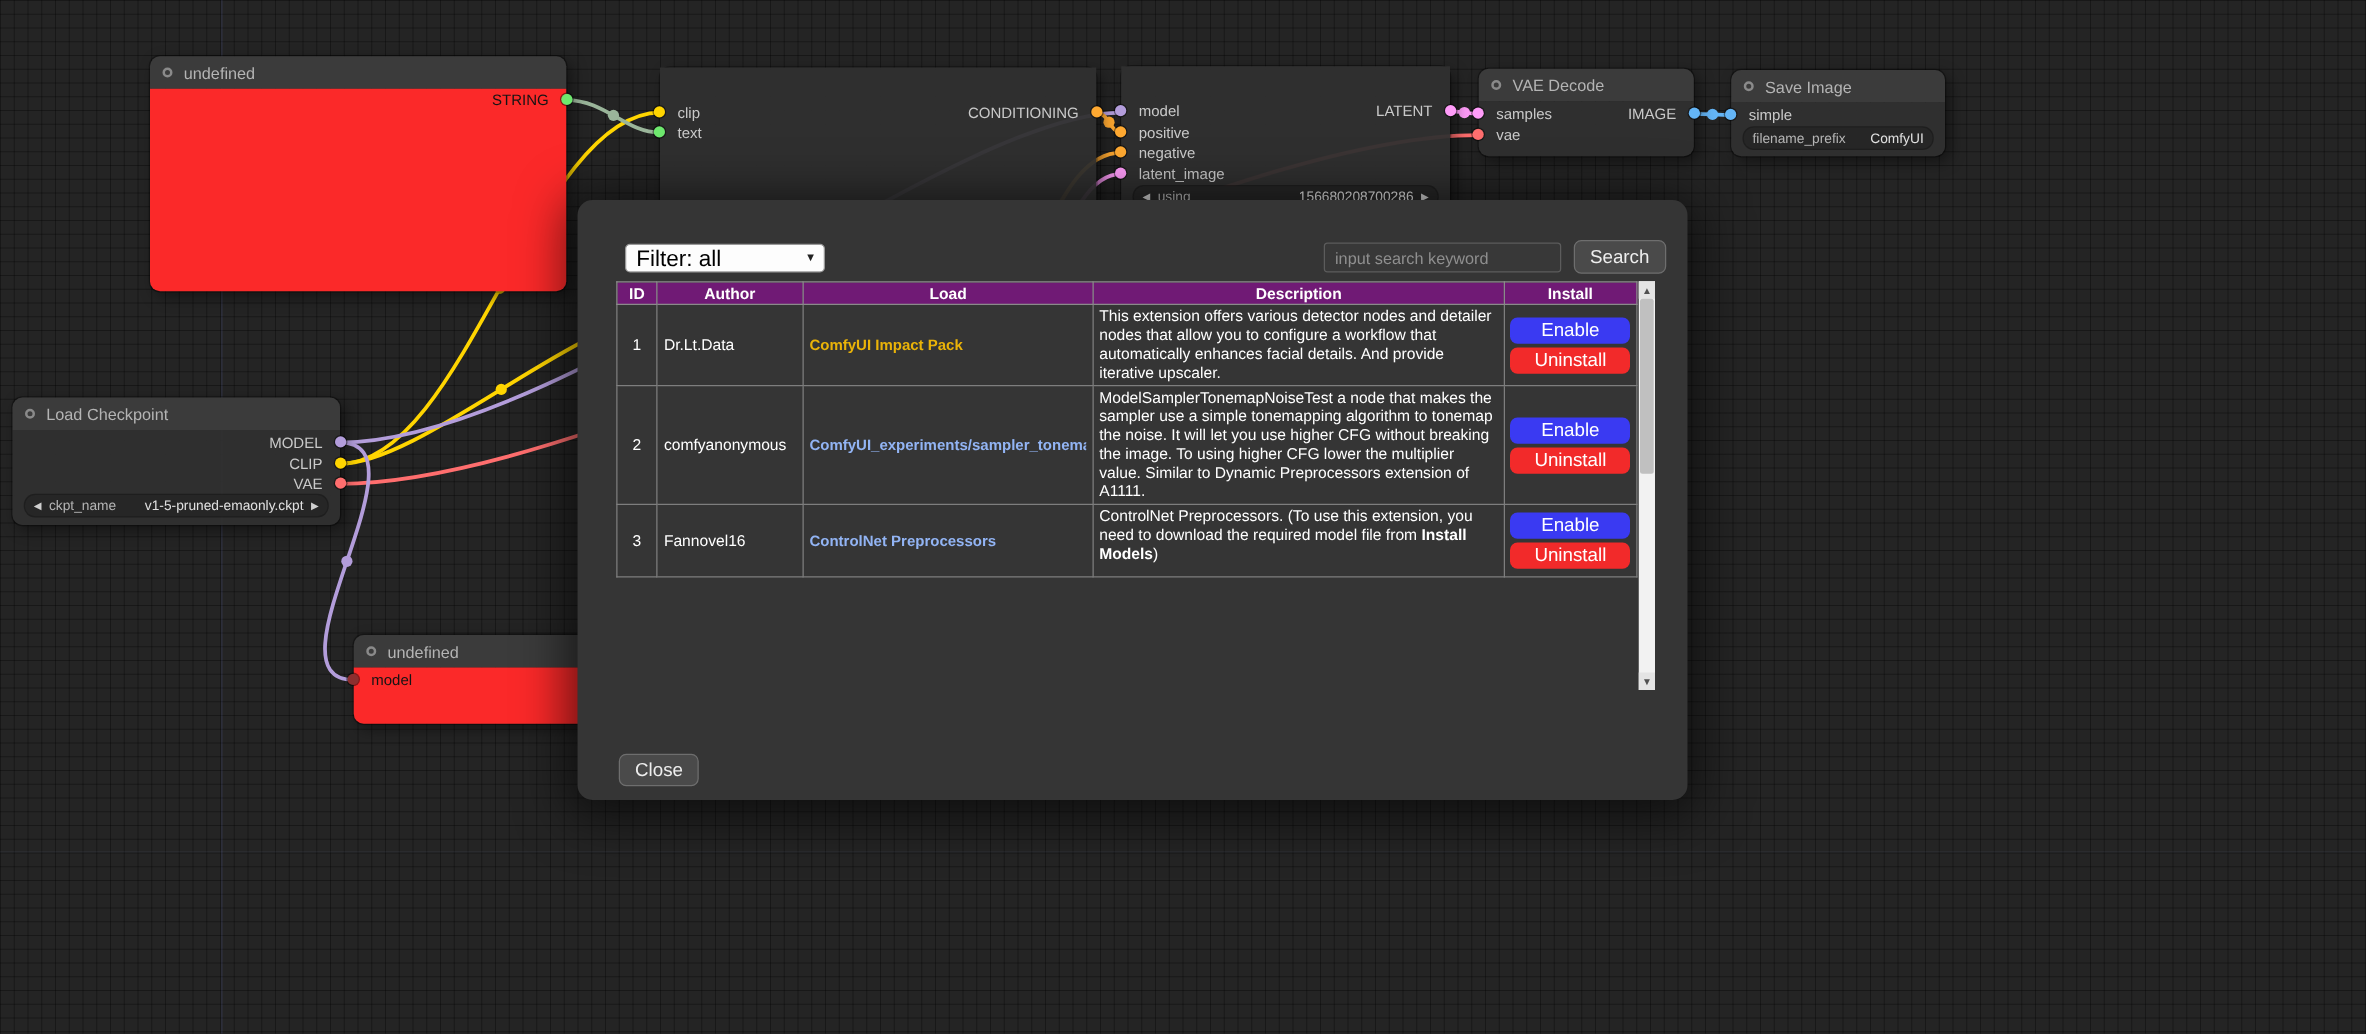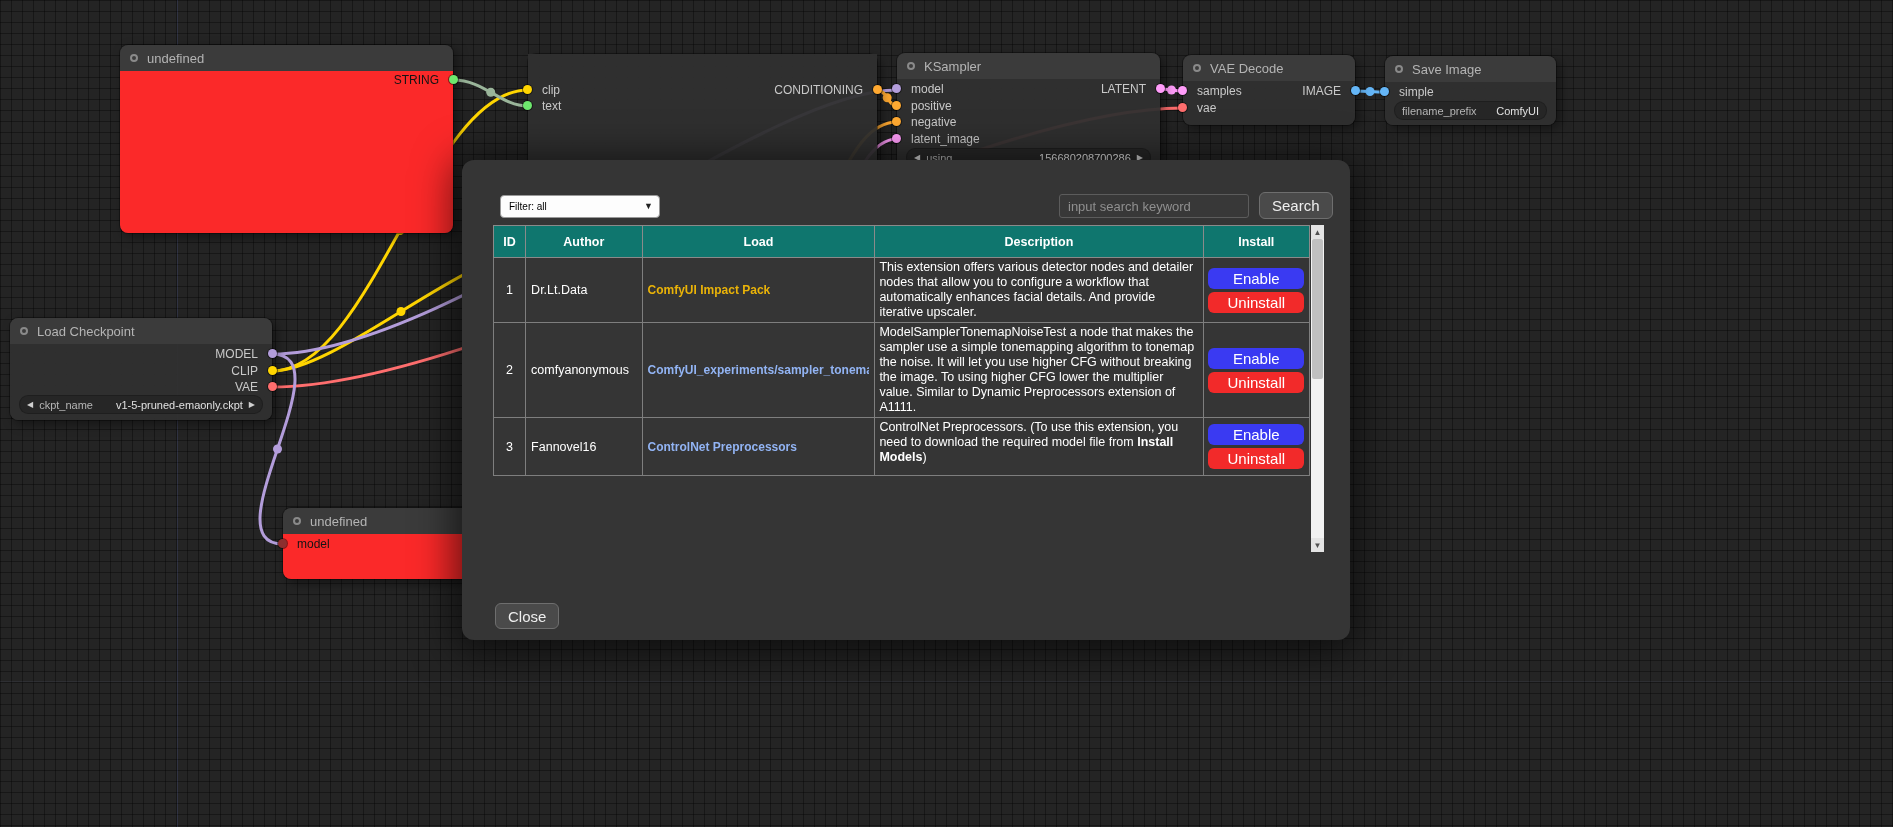--- a/index.html
+++ b/index.html
@@ -30,33 +30,33 @@
   .port.dark span.lbl{color:#141414}
   .widget{position:absolute;height:17px;background:#262626;border-radius:8px;display:flex;align-items:center;
     color:#b5b5b5;font-size:11px;padding:0 7px;gap:6px;box-shadow:0 0 0 1px rgba(0,0,0,0.35)}
   .w-arrow{font-size:8px;color:#cfcfcf;line-height:17px}
   .w-value{margin-left:auto;color:#e0e0e0}
   
   .dialog{position:absolute;left:462px;top:160px;width:888px;height:480px;background:#353535;border-radius:12px;
     z-index:10;box-shadow:0 6px 40px 8px rgba(0,0,0,0.6)}
   .select-wrap{position:absolute;left:38px;top:35px;width:160px;height:23px}
   .select-wrap select{appearance:none;-webkit-appearance:none;-moz-appearance:none;width:100%;height:100%;
-    background:#fdfdfd;color:#000;border:1px solid #999;border-radius:4px;font-size:10px;padding:0 20px 0 8px;
+    background:#fdfdfd;color:#000;border:1px solid #999;border-radius:4px;font-size:18px;padding:0 20px 0 8px;
     font-family:"Liberation Sans",sans-serif}
   .select-wrap .caret{position:absolute;right:7px;top:6px;font-size:9px;color:#222;pointer-events:none}
   .search-input{position:absolute;left:597px;top:34px;width:190px;height:24px;background:#383838;border:1px solid #5c5c5c;
     border-radius:3px;color:#ddd;font-size:13px;padding:0 8px;font-family:"Liberation Sans",sans-serif}
   .search-input::placeholder{color:#8f8f8f}
   .btn{background:#4a4a4a;color:#eee;border:1px solid #6e6e6e;border-radius:6px;font-size:14px;padding:3px 12px;
     font-family:"Liberation Sans",sans-serif;cursor:pointer}
   #search-btn{position:absolute;left:797px;top:32px;height:27px;font-size:15px}
   .close-btn{position:absolute;left:33px;top:443px;height:26px;font-size:15px}
   .table-scroll{position:absolute;left:31px;top:65px;width:831px;height:327px}
   table{border-collapse:collapse;table-layout:fixed;width:817px;font-size:12.5px;color:#fff}
-  th{background:#0f766e;color:#fff;border:1px solid #8a8a8a;font-weight:bold;height:32px;padding:1px 3px}
+  th{background:#701a75;color:#fff;border:1px solid #8a8a8a;font-weight:bold;height:18px;padding:1px 3px}
   td{border:1px solid #7e7e7e;padding:2px 5px;vertical-align:middle}
   .col-id{width:32px}.col-author{width:116px}.col-name{width:232px}.col-desc{width:327px}.col-install{width:106px}
   td.cell-id{text-align:center}
   td.cell-name a{font-weight:bold;text-decoration:none;white-space:nowrap;display:block;overflow:hidden;font-size:12px}
   td.cell-desc{vertical-align:top;line-height:15px;padding:2px 4px}
   td.cell-install{text-align:center;padding:3px 2px}
   .row-btn{display:block;width:96px;margin:3px auto;border:none;border-radius:6px;color:#fff;font-size:15px;
     padding:2px 0;font-family:"Liberation Sans",sans-serif;cursor:pointer}
   
   .sb{position:absolute;right:0;top:0;bottom:0;width:13px;background:#f2f2f2}
@@ -119,24 +119,20 @@
     <span class="port-dot" style="background: rgb(110, 232, 110);"></span>
     <span class="lbl">text</span>
   </div>
   <div class="port out" style="top:28px">
     <span class="lbl">CONDITIONING</span>
     <span class="port-dot" style="background: rgb(255, 169, 49);"></span>
   </div>
 </div>
 
 <div class="node" style="left:897px;top:53px;width:263px">
-  <div class="node-header">
-    <span class="collapse-dot"></span>
-    <span class="node-title">KSampler</span>
-  </div>
   <div class="node-body" style="height:150px"></div>
   <div class="port in" style="top:28px">
     <span class="port-dot" style="background: rgb(179, 157, 219);"></span>
     <span class="lbl">model</span>
   </div>
   <div class="port in" style="top:45px">
     <span class="port-dot" style="background: rgb(255, 169, 49);"></span>
     <span class="lbl">positive</span>
   </div>
   <div class="port in" style="top:61px">

